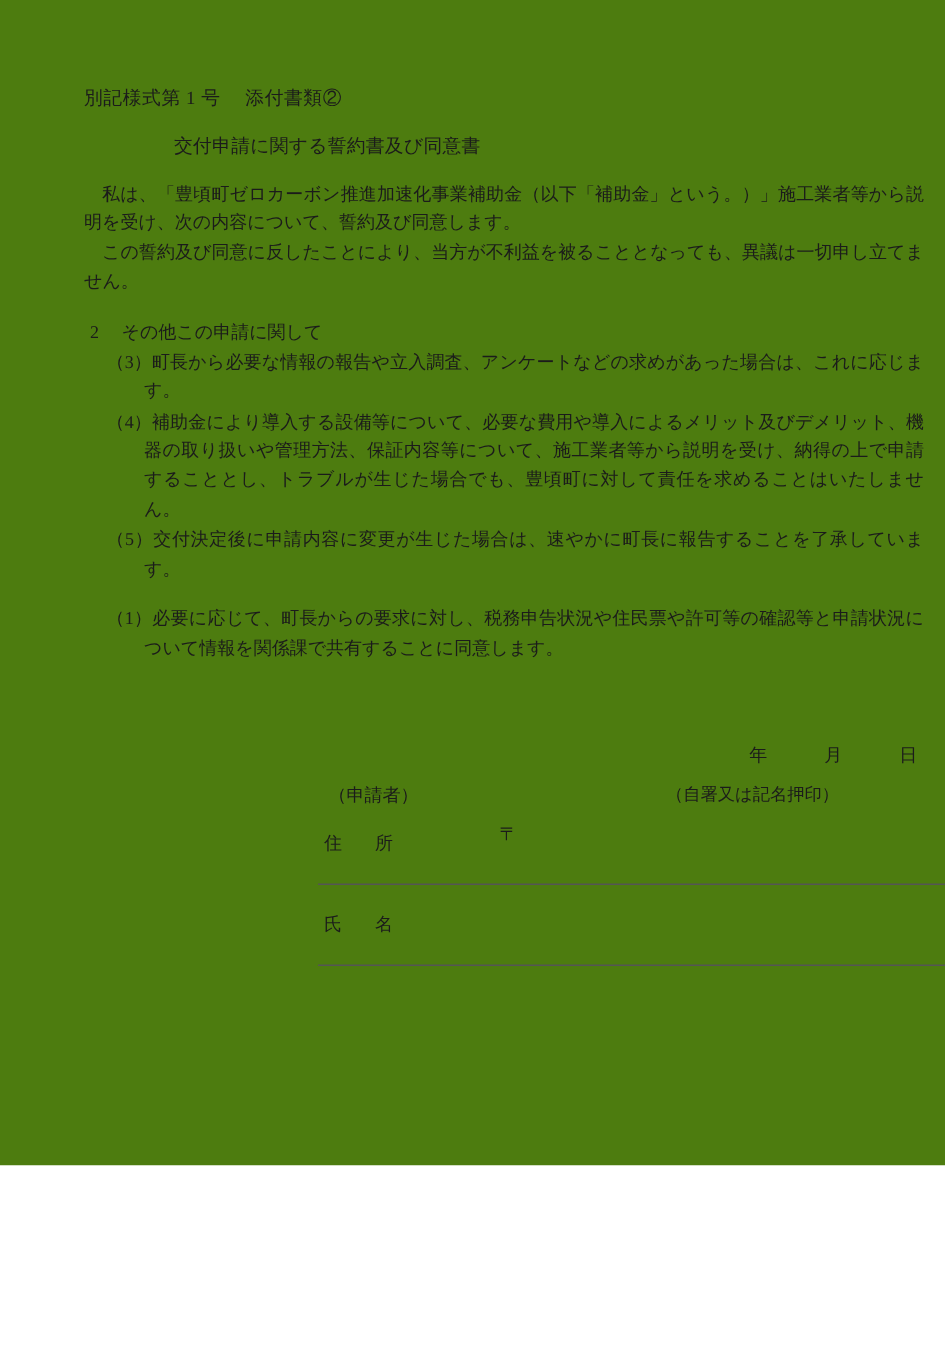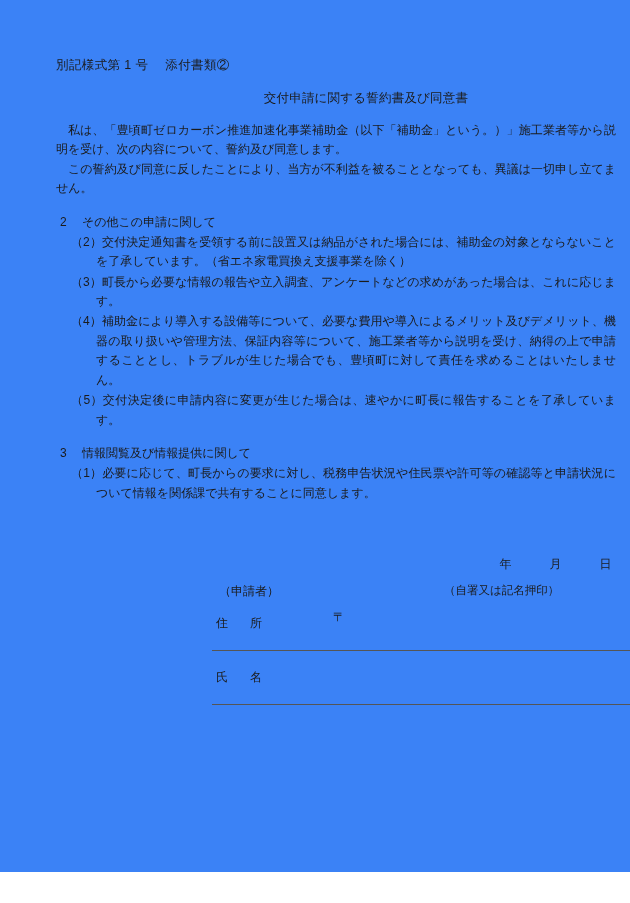--- a/index.html
+++ b/index.html
@@ -4,23 +4,23 @@
 <title>交付申請に関する誓約書及び同意書</title>
 <style>
   html, body {
     margin: 0;
     padding: 0;
     background: #ffffff;
   }
   .page {
     position: relative;
     width: 630px;
-    height: 872px;
-    background: #3b82f6;
-    font-family: Liberation Sans, sans-serif;
+    height: 777px;
+    background: #4d7c0f;
+    font-family: Liberation Serif, serif;
     color: #1b1b1b;
     overflow: hidden;
     box-sizing: border-box;
   }
   .doc {
     position: absolute;
     left: 56px;
     top: 56px;
     width: 560px;
   }
@@ -29,21 +29,20 @@
   .form-no {
     font-size: 12.5px;
     line-height: 1.5;
     letter-spacing: 0.4px;
     white-space: pre;
   }
 
   
   .title-row {
     margin-top: 13px;
-    text-align: center;
     padding-left: 60px;
   }
   .title {
     font-size: 12.5px;
     letter-spacing: 0.2px;
     display: inline-block;
   }
 
   
   .lead {
@@ -169,36 +168,32 @@
     <div class="lead">
       <p>私は、「豊頃町ゼロカーボン推進加速化事業補助金（以下「補助金」という。）」施工業者等から説明を受け、次の内容について、誓約及び同意します。</p>
       <p>この誓約及び同意に反したことにより、当方が不利益を被ることとなっても、異議は一切申し立てません。</p>
     </div>
 
 
     <div class="section">
       <div class="section-head">2　 その他この申請に関して</div>
       <ul class="items">
         <li class="item">
-          <span class="marker">（2）</span><span class="item-text">交付決定通知書を受領する前に設置又は納品がされた場合には、補助金の対象とならないことを了承しています。（省エネ家電買換え支援事業を除く）</span>
-        </li>
-        <li class="item">
           <span class="marker">（3）</span><span class="item-text">町長から必要な情報の報告や立入調査、アンケートなどの求めがあった場合は、これに応じます。</span>
         </li>
         <li class="item">
           <span class="marker">（4）</span><span class="item-text">補助金により導入する設備等について、必要な費用や導入によるメリット及びデメリット、機器の取り扱いや管理方法、保証内容等について、施工業者等から説明を受け、納得の上で申請することとし、トラブルが生じた場合でも、豊頃町に対して責任を求めることはいたしません。</span>
         </li>
         <li class="item">
           <span class="marker">（5）</span><span class="item-text">交付決定後に申請内容に変更が生じた場合は、速やかに町長に報告することを了承しています。</span>
         </li>
       </ul>
     </div>
 
     <div class="section">
-      <div class="section-head">3　 情報閲覧及び情報提供に関して</div>
       <ul class="items">
         <li class="item">
           <span class="marker">（1）</span><span class="item-text">必要に応じて、町長からの要求に対し、税務申告状況や住民票や許可等の確認等と申請状況について情報を関係課で共有することに同意します。</span>
         </li>
       </ul>
     </div>
 
     <div class="addressee-block">
       <div class="date-line">年　　　月　　　日</div>
     </div>

